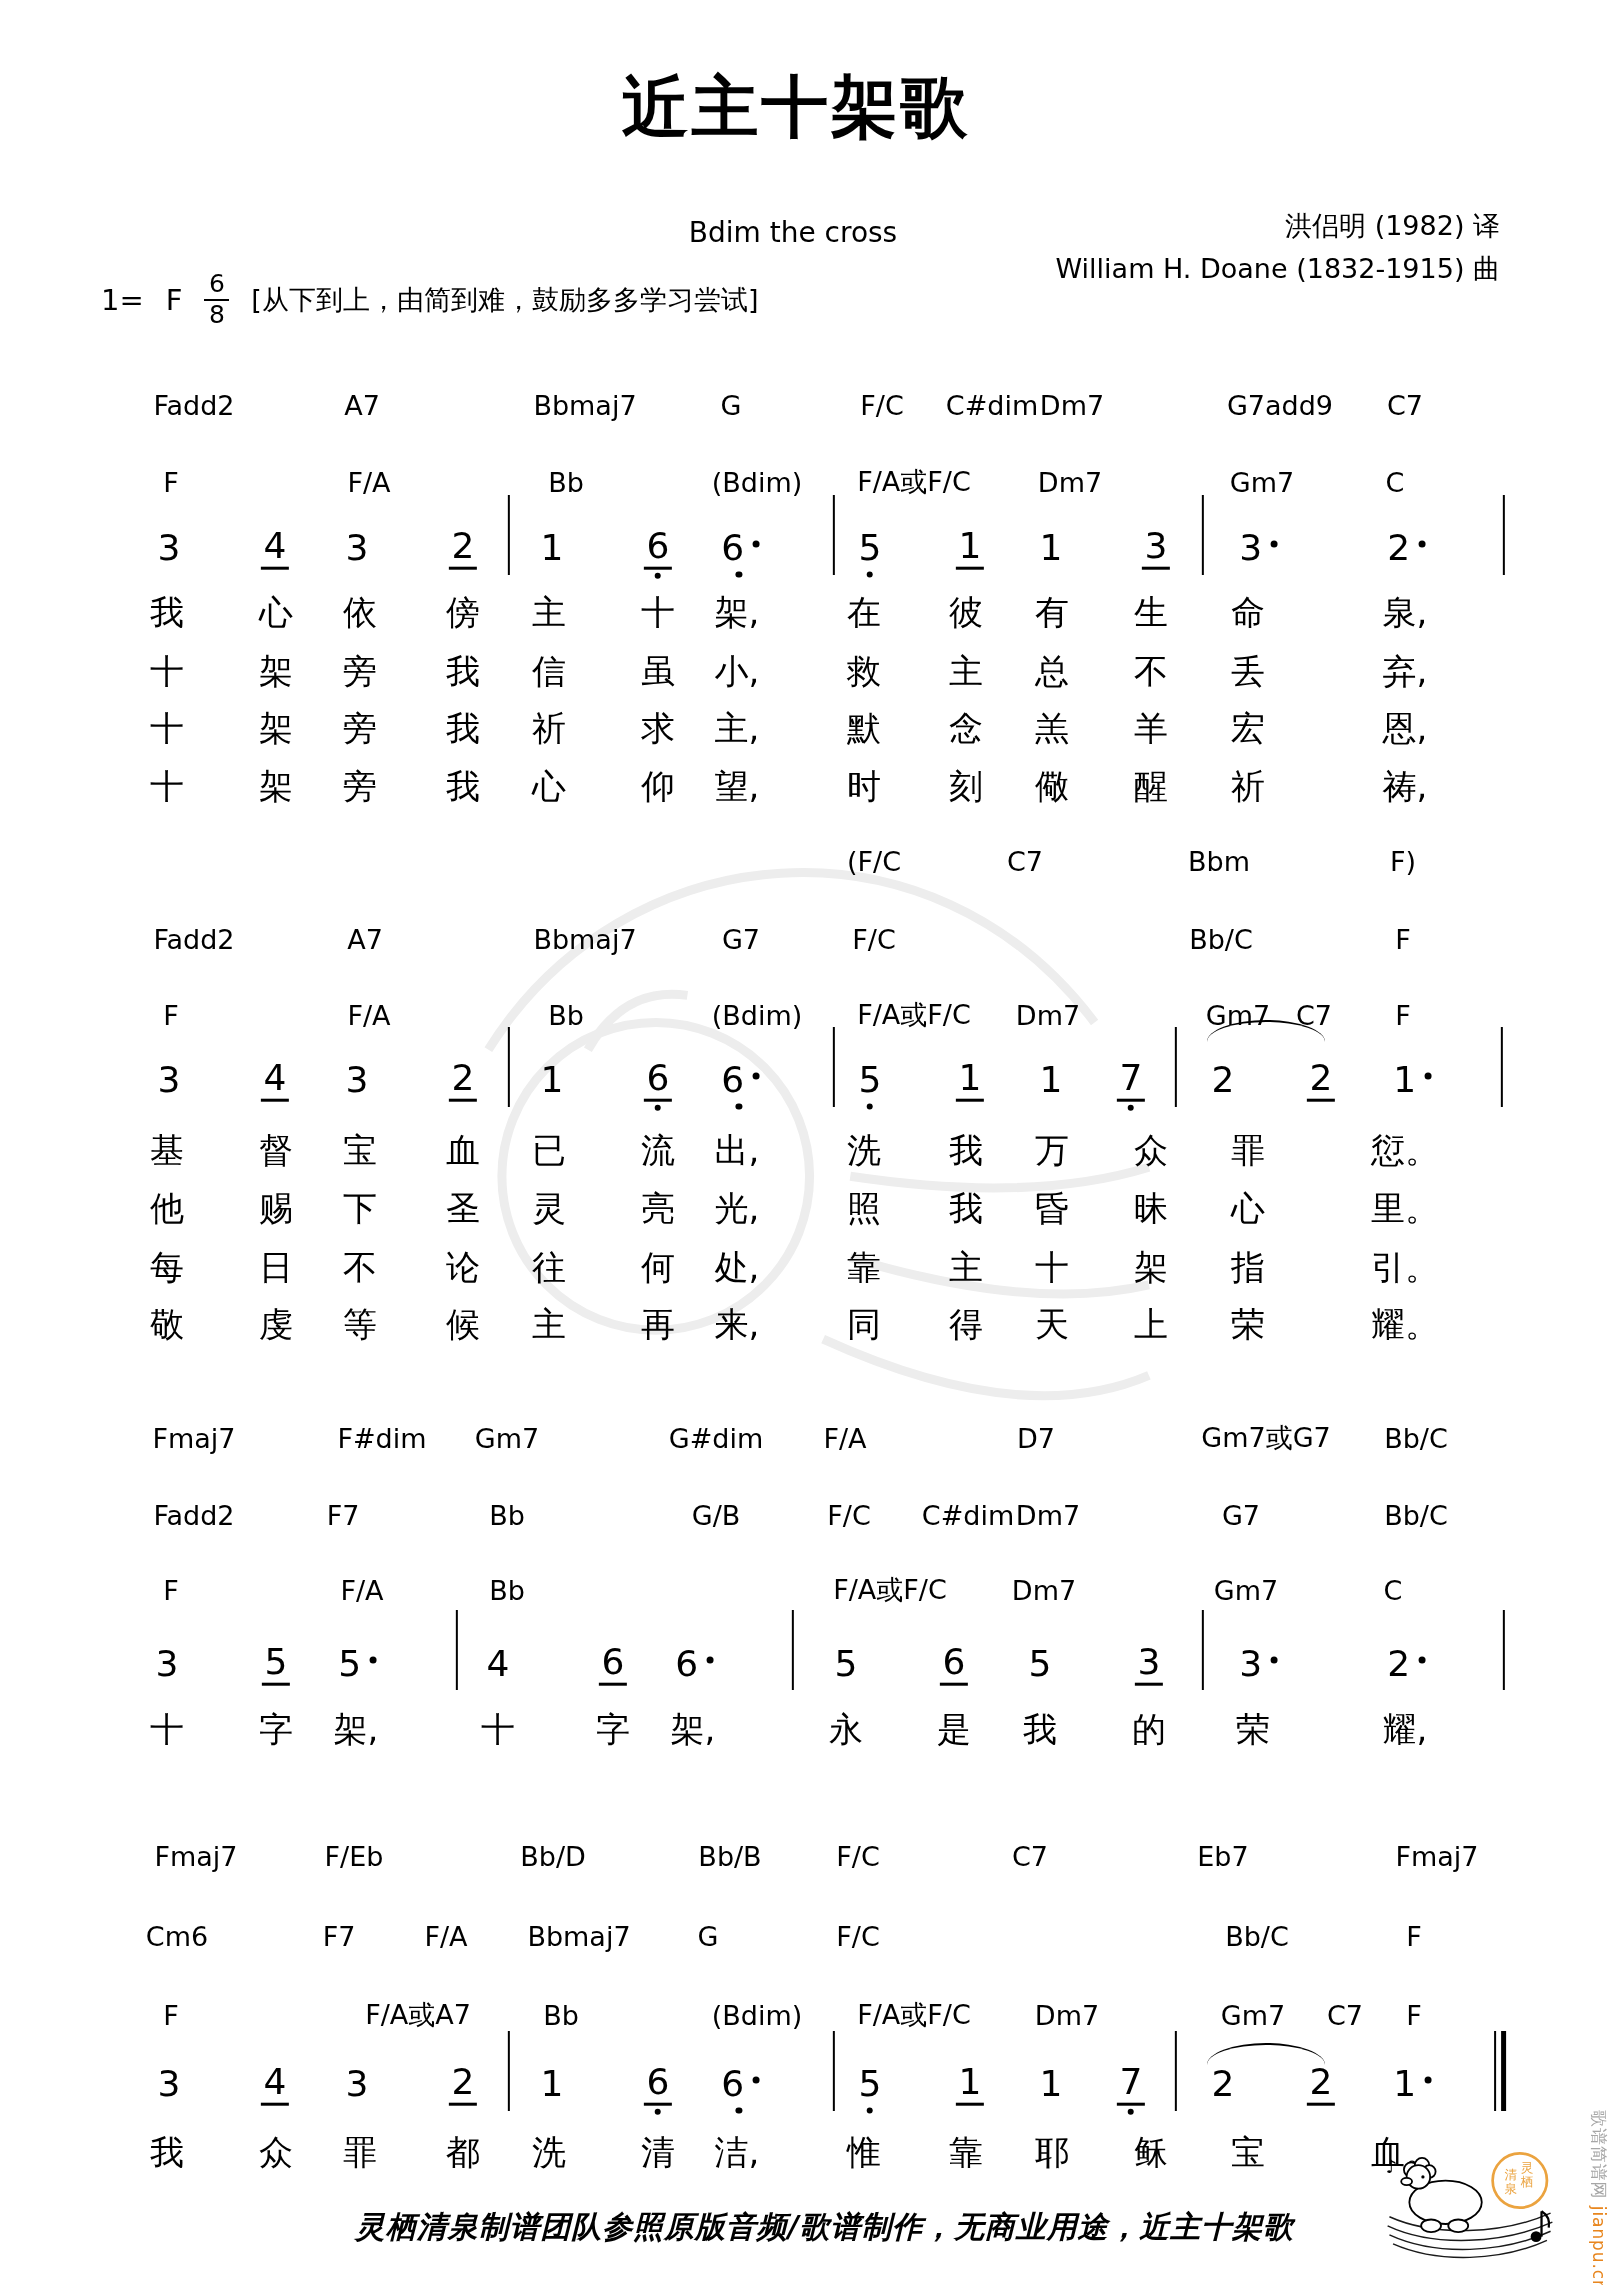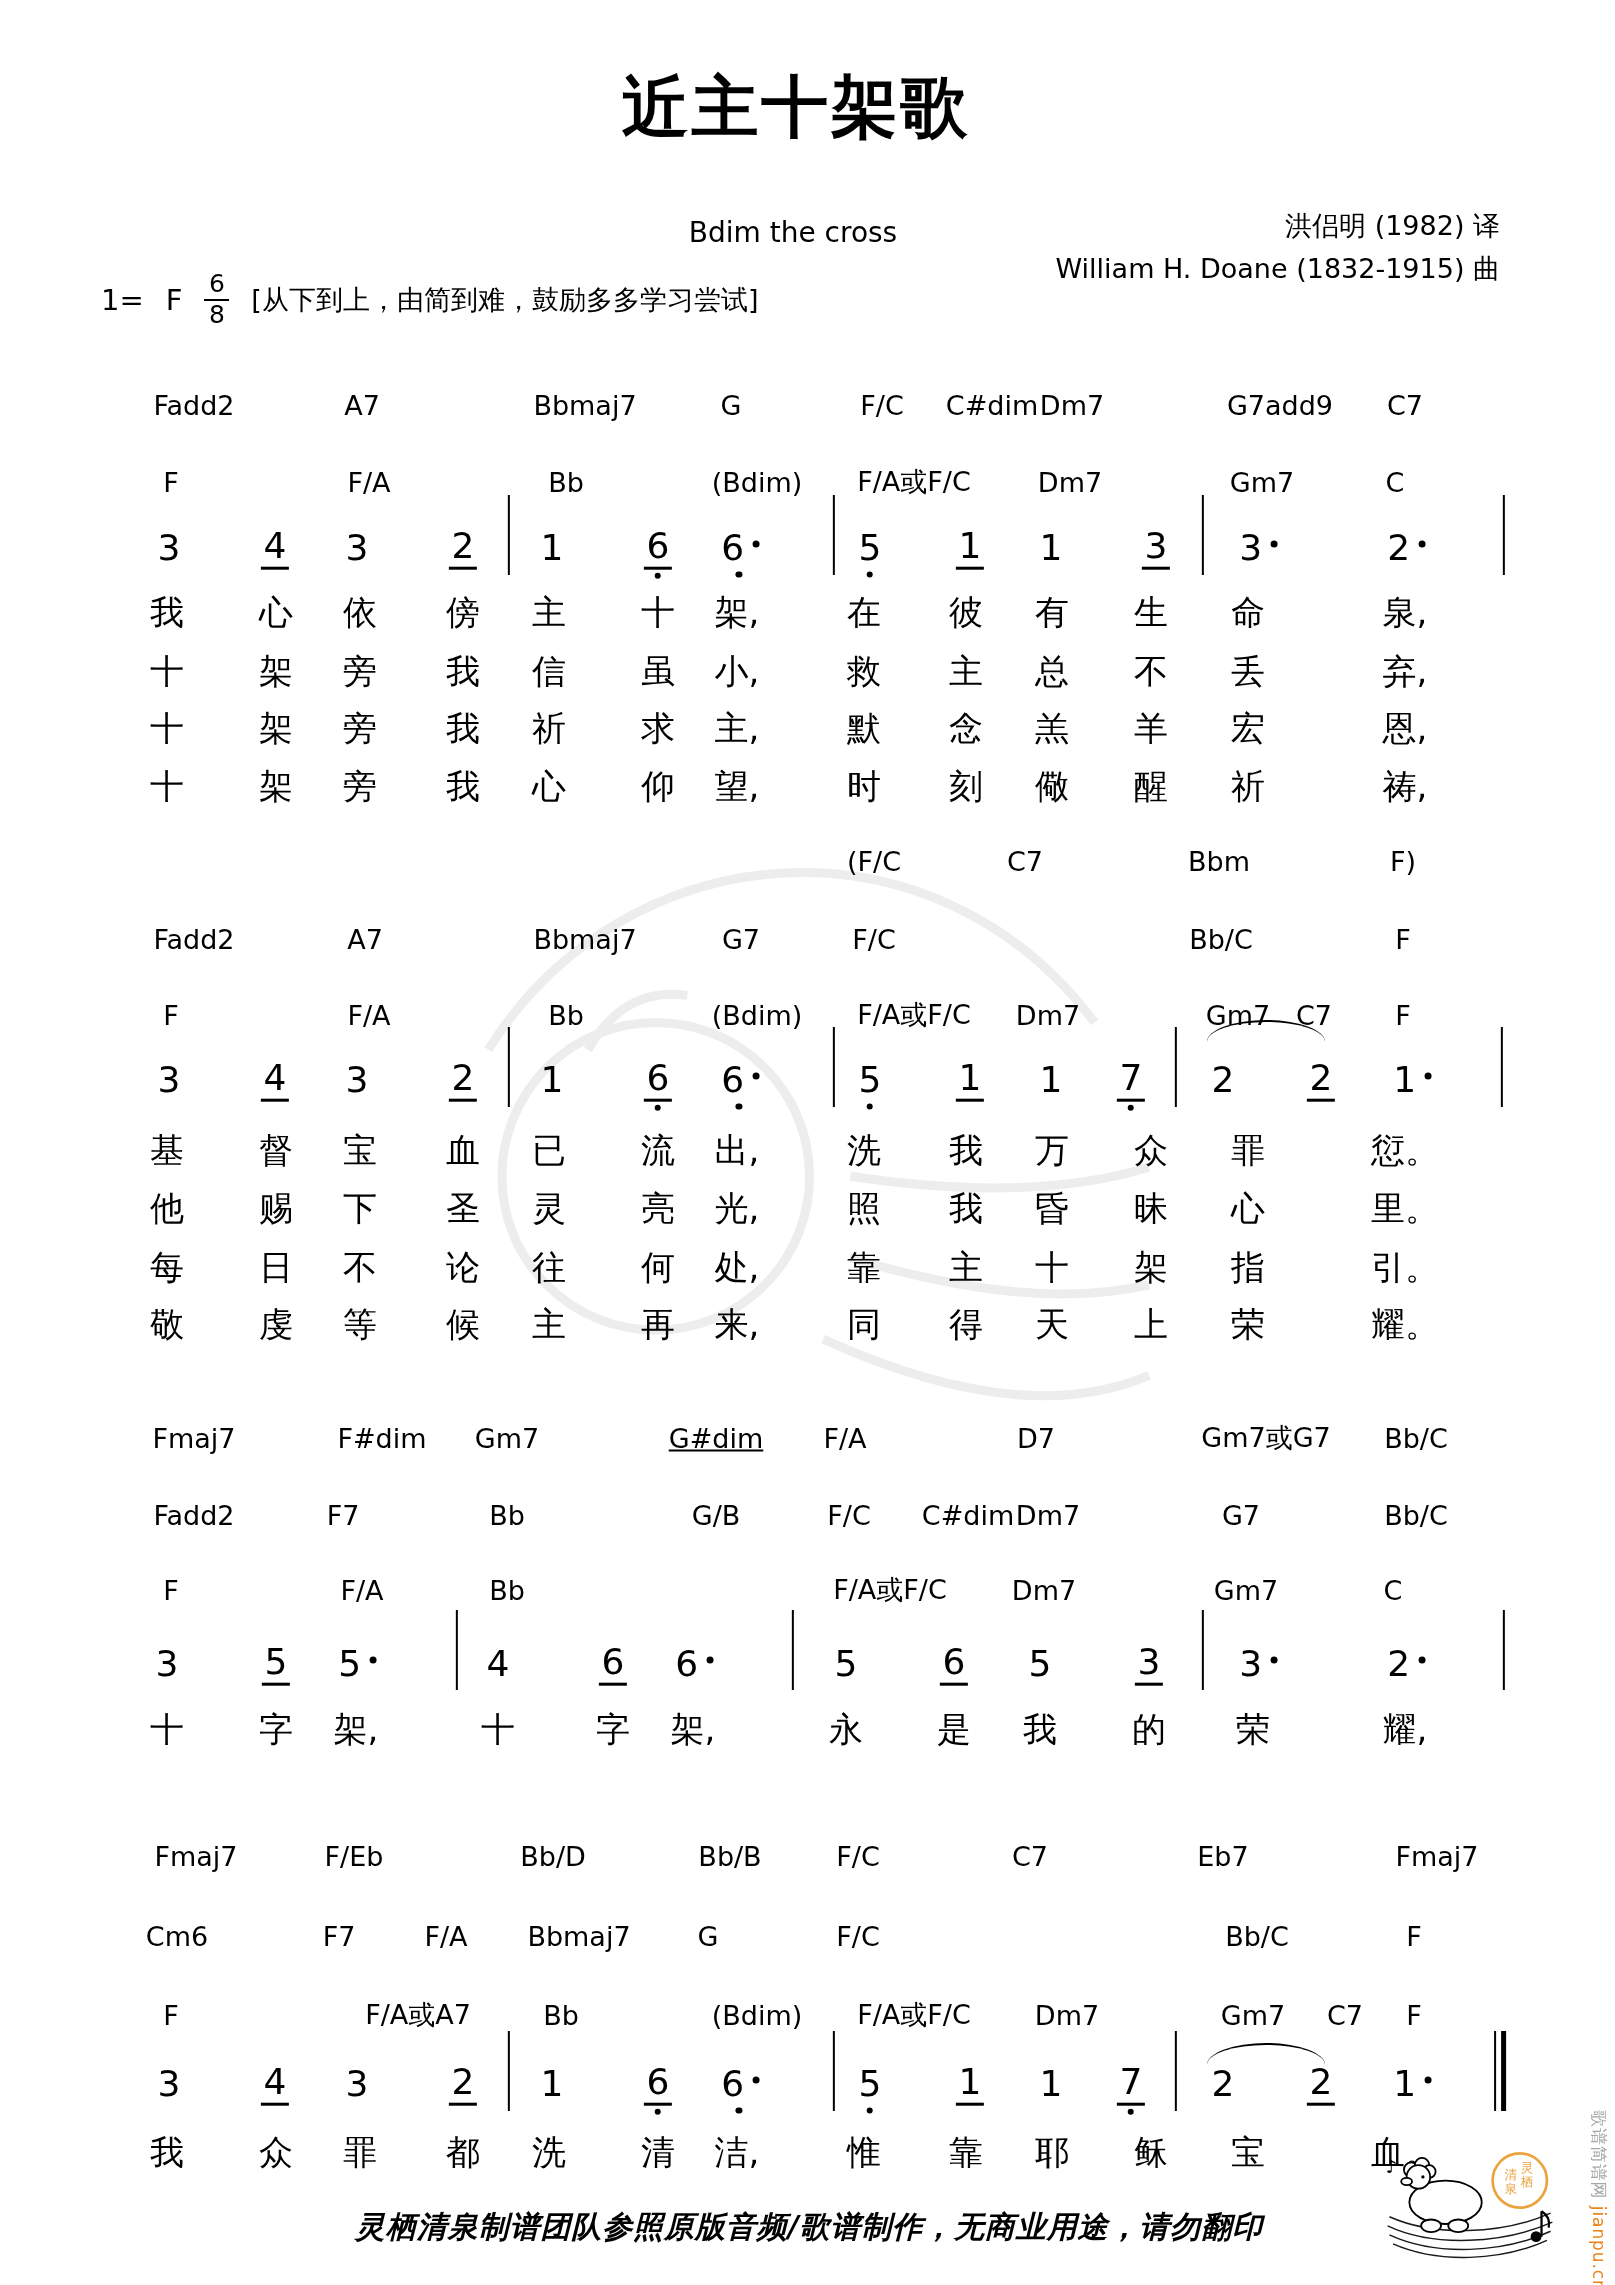--- a/index.html
+++ b/index.html
@@ -242,21 +242,21 @@
       <div class="abs lyric" style="left: 864px; top: 1325px;">同</div>
       <div class="abs lyric" style="left: 966px; top: 1325px;">得</div>
       <div class="abs lyric" style="left: 1052px; top: 1325px;">天</div>
       <div class="abs lyric" style="left: 1151px; top: 1325px;">上</div>
       <div class="abs lyric" style="left: 1248px; top: 1325px;">荣</div>
       <div class="abs lyric" style="left: 1405px; top: 1325px;">耀。</div>
       <div class="slur" style="left: 1207px; top: 1020px; width: 118px;"></div>
       <div class="abs chord" style="left: 194px; top: 1438px;">Fmaj7</div>
       <div class="abs chord" style="left: 382px; top: 1438px;">F#dim</div>
       <div class="abs chord" style="left: 507px; top: 1438px;">Gm7</div>
-      <div class="abs chord" style="left: 716px; top: 1438px; text-decoration: underline;">G#dim</div>
+      <div class="abs chord" style="left: 716px; top: 1438px;">G#dim</div>
       <div class="abs chord" style="left: 845px; top: 1438px;">F/A</div>
       <div class="abs chord" style="left: 1036px; top: 1438px;">D7</div>
       <div class="abs chord" style="left: 1266px; top: 1438px;">Gm7或G7</div>
       <div class="abs chord" style="left: 1416px; top: 1438px;">Bb/C</div>
       <div class="abs chord" style="left: 194px; top: 1515px;">Fadd2</div>
       <div class="abs chord" style="left: 343px; top: 1515px;">F7</div>
       <div class="abs chord" style="left: 507px; top: 1515px;">Bb</div>
       <div class="abs chord" style="left: 716px; top: 1515px;">G/B</div>
       <div class="abs chord" style="left: 849px; top: 1515px;">F/C</div>
       <div class="abs chord" style="left: 968px; top: 1515px;">C#dim</div>
@@ -350,21 +350,21 @@
       <div class="abs lyric" style="left: 737px; top: 2153px;">洁,</div>
       <div class="abs lyric" style="left: 864px; top: 2153px;">惟</div>
       <div class="abs lyric" style="left: 966px; top: 2153px;">靠</div>
       <div class="abs lyric" style="left: 1052px; top: 2153px;">耶</div>
       <div class="abs lyric" style="left: 1151px; top: 2153px;">稣</div>
       <div class="abs lyric" style="left: 1248px; top: 2153px;">宝</div>
       <div class="abs lyric" style="left: 1405px; top: 2153px;">血。</div>
       <div class="slur" style="left: 1207px; top: 2043px; width: 118px;"></div>
     </div>
 
-  <div class="footer">灵栖清泉制谱团队参照原版音频/歌谱制作，无商业用途，请勿翻印</div>
+  <div class="footer">灵栖清泉制谱团队参照原版音频/歌谱制作，无商业用途，近主十架歌</div>
 
   <svg class="logo" width="172" height="118" viewBox="0 0 190 130">
     <circle cx="150" cy="38" r="30" fill="none" stroke="#eba33f" stroke-width="3"></circle>
     <text x="158" y="28" font-size="14" fill="#eba33f" text-anchor="middle">灵</text>
     <text x="158" y="44" font-size="14" fill="#eba33f" text-anchor="middle">栖</text>
     <text x="140" y="36" font-size="14" fill="#eba33f" text-anchor="middle">清</text>
     <text x="140" y="52" font-size="14" fill="#eba33f" text-anchor="middle">泉</text>
     <g fill="none" stroke="#1a1a1a" stroke-width="1.6">
       <path d="M6,78 C55,100 130,98 184,74"></path>
       <path d="M4,88 C55,112 132,108 186,84"></path>

